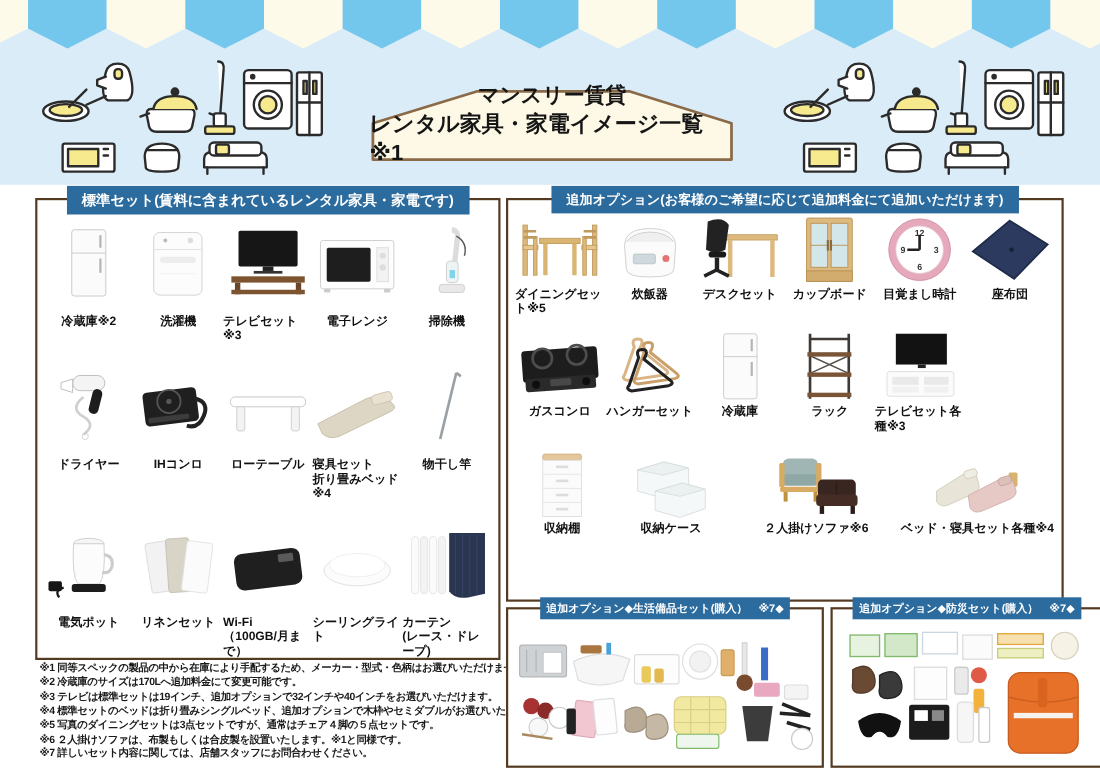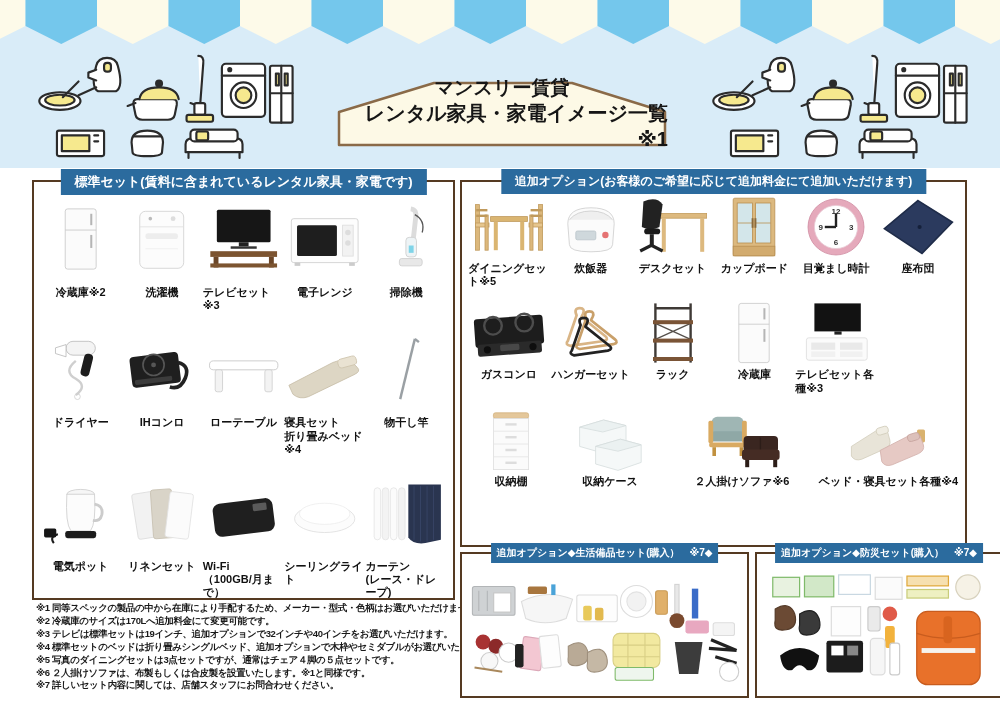--- a/index.html
+++ b/index.html
@@ -1,17 +1,17 @@
 <!DOCTYPE html>
 <html style="--accent: #2b6b9e; --band: #d9ecf8; --brown: #553a22;"><head>
 <meta charset="utf-8">
 <style>
   html,body{margin:0;padding:0;background:#fff;font-family:"Liberation Sans","DejaVu Sans",sans-serif;}
   .page{position:relative;width:1000px;height:706px;background:#fff;overflow:hidden;}
-  .band{position:absolute;left:0;top:0;width:1000px;height:168px;background:var(--band,#d9ecf8);text-align:right;}
+  .band{position:absolute;left:0;top:0;width:1000px;height:168px;background:var(--band,#d9ecf8);}
   .awning{position:absolute;left:0;top:0;}
   .cluster{position:absolute;top:52px;width:272px;height:108px;}
   .cluster.left{left:26px;}
   .cluster.right{left:700px;}
   .cluster svg{width:100%;height:100%;}
   .plaque{position:absolute;left:336px;top:80px;width:332px;height:68px;}
   .plaque svg{position:absolute;left:0;top:0;width:100%;height:100%;}
   .plaque .t{position:absolute;inset:0;display:flex;flex-direction:column;align-items:center;justify-content:center;font-weight:bold;color:#151515;line-height:1.3;}
   .t .l1{font-size:19px;}
   .t .l2{font-size:20px;}
@@ -446,43 +446,43 @@
                 <path d="M44 22 q-4 -9 4 -9 q7 0 4 7 l-2 4 L80 48 q5 4 -2 6 L36 60 q-7 -2 -3 -6z" stroke="#c9a06a"></path>
                 <path d="M37 30 q-4 -9 4 -9 q7 0 4 7 l-2 4 L73 56 q5 4 -2 6 L29 68 q-7 -2 -3 -6z" stroke="#222"></path>
               </g>
             </svg>
           </div>
           <div class="plabel">ハンガーセット</div>
         </div>
         <div class="cell">
           <div class="pimg">
             <svg viewBox="0 0 100 80">
+              <rect x="31" y="3" width="38" height="74" rx="3" fill="#fbfbfb" stroke="#c6c6c6"></rect>
+              <line x1="31" y1="29" x2="69" y2="29" stroke="#c6c6c6"></line>
+              <line x1="63" y1="9" x2="63" y2="23" stroke="#b5b5b5" stroke-width="2.5"></line>
+              <line x1="63" y1="35" x2="63" y2="51" stroke="#b5b5b5" stroke-width="2.5"></line>
+            </svg>
+          </div>
+          <div class="plabel">冷蔵庫</div>
+        </div>
+        <div class="cell">
+          <div class="pimg">
+            <svg viewBox="0 0 100 80">
               <g stroke="#3f3a36" stroke-width="3" fill="none">
                 <line x1="28" y1="3" x2="28" y2="77"></line>
                 <line x1="72" y1="3" x2="72" y2="77"></line>
                 <line x1="28" y1="9" x2="72" y2="9"></line>
               </g>
               <path d="M28 28 L72 48 M72 28 L28 48" stroke="#55504b" stroke-width="1.6"></path>
               <rect x="25" y="24" width="50" height="5" fill="#7a5436"></rect>
               <rect x="25" y="47" width="50" height="5" fill="#7a5436"></rect>
               <rect x="25" y="70" width="50" height="5" fill="#7a5436"></rect>
             </svg>
           </div>
           <div class="plabel">ラック</div>
-        </div>
-        <div class="cell">
-          <div class="pimg">
-            <svg viewBox="0 0 100 80">
-              <rect x="31" y="3" width="38" height="74" rx="3" fill="#fbfbfb" stroke="#c6c6c6"></rect>
-              <line x1="31" y1="29" x2="69" y2="29" stroke="#c6c6c6"></line>
-              <line x1="63" y1="9" x2="63" y2="23" stroke="#b5b5b5" stroke-width="2.5"></line>
-              <line x1="63" y1="35" x2="63" y2="51" stroke="#b5b5b5" stroke-width="2.5"></line>
-            </svg>
-          </div>
-          <div class="plabel">冷蔵庫</div>
         </div>
         <div class="cell">
           <div class="pimg">
             <svg viewBox="0 0 100 80">
               <rect x="23" y="3" width="58" height="35" fill="#121212"></rect>
               <rect x="48" y="38" width="9" height="4" fill="#222"></rect>
               <rect x="13" y="46" width="76" height="28" rx="3" fill="#fbfbfb" stroke="#dcdcdc"></rect>
               <rect x="19" y="52" width="30" height="9" fill="#e9e9e9"></rect>
               <rect x="55" y="52" width="28" height="9" fill="#e9e9e9"></rect>
               <rect x="19" y="63" width="30" height="7" fill="#f1f1f1"></rect>

